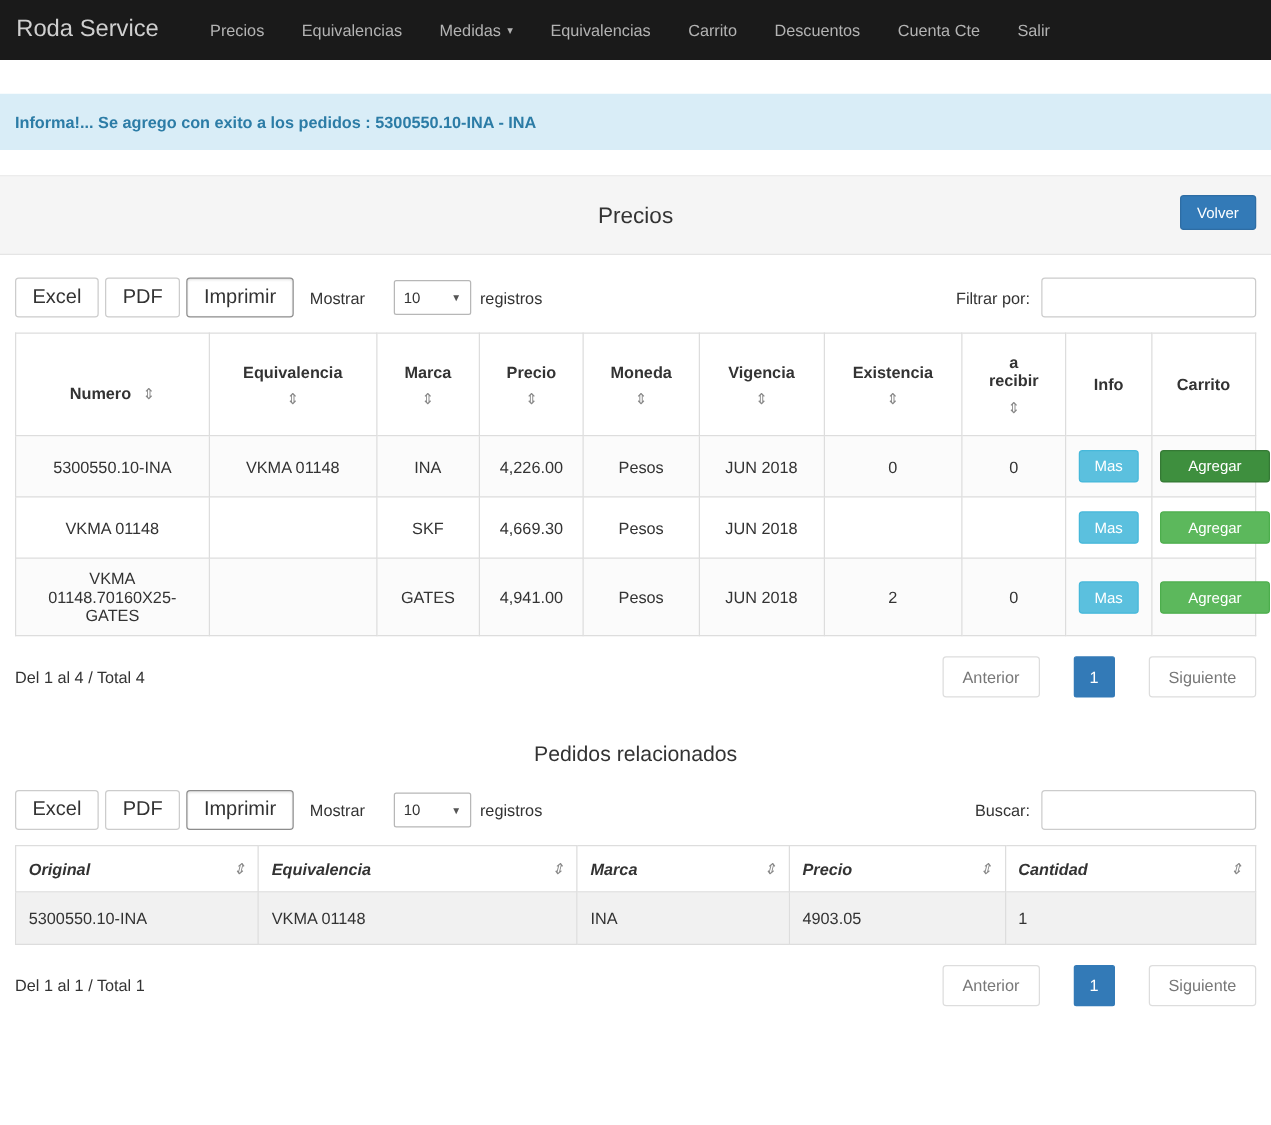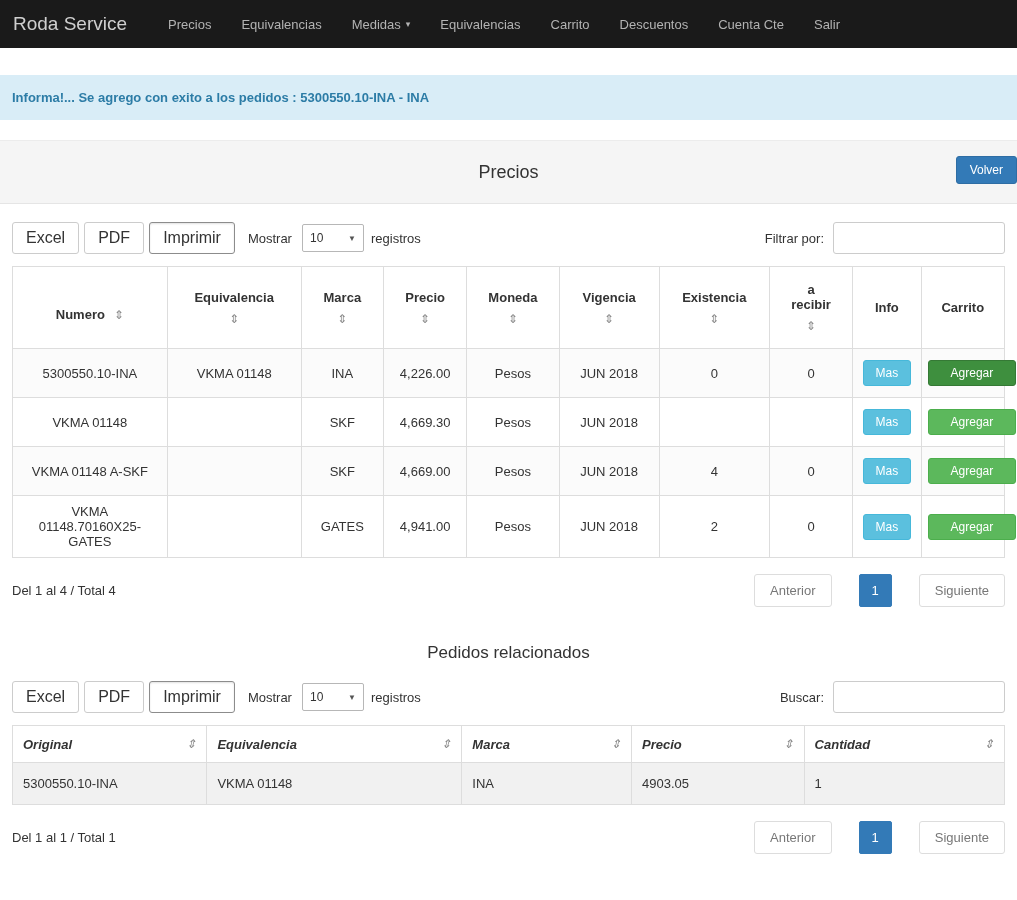--- a/index.html
+++ b/index.html
@@ -32,32 +32,32 @@
   
   .page-header {
     margin-top: 20px; background: #f5f5f5;
     border-top: 1px solid #ececec; border-bottom: 1px solid #e5e5e5;
     height: 64px; position: relative;
     display: flex; align-items: center; justify-content: center;
   }
   .page-title { font-size: 18px; color: #333; }
   .btn { display: inline-block; border-radius: 3px; cursor: pointer; text-align: center; }
   .btn-volver {
-    position: absolute; right: 0; top: 15px;
+    position: absolute; right: 12px; top: 15px;
     background: #337ab7; border: 1px solid #2e6da4; color: #fff;
     padding: 6px 13px; font-size: 12px; border-radius: 3px;
   }
   
   .toolbar { display: flex; align-items: center; margin: 18px 12px 12px; font-size: 13px; }
   .btn-default {
     background: #fff; border: 1px solid #ccc; color: #333;
     padding: 6px 13px; margin-right: 5px; font-size: 16px; border-radius: 3px;
   }
   .btn-default.active { border-color: #8c8c8c; box-shadow: inset 0 1px 2px rgba(0,0,0,.12); }
-  .mostrar-label { margin-left: 8px; margin-right: 10px; }
+  .mostrar-label { margin-left: 8px; margin-right: 23px; }
   .fake-select {
     width: 62px; height: 28px; background: #fff;
     border: 1px solid #b7b7b7; border-radius: 2px;
     display: inline-flex; align-items: center; justify-content: space-between;
     padding: 0 7px; font-size: 12px; cursor: pointer;
   }
   .fake-select .arrow { font-size: 8px; color: #555; }
   .registros-label { margin-left: 7px; }
   .spacer { flex: 1; }
   .filter-label { margin-right: 9px; }
@@ -239,36 +239,20 @@
       <td></td>
       <td></td>
       <td>
         <button class="btn btn-mas">Mas</button>
       </td>
       <td>
         <button class="btn btn-agregar">Agregar</button>
       </td>
     </tr>
     <tr>
-      <td>VKMA 01148 A-SKF</td>
-      <td></td>
-      <td>SKF</td>
-      <td>4,669.00</td>
-      <td>Pesos</td>
-      <td>JUN 2018</td>
-      <td>4</td>
-      <td>0</td>
-      <td>
-        <button class="btn btn-mas">Mas</button>
-      </td>
-      <td>
-        <button class="btn btn-agregar">Agregar</button>
-      </td>
-    </tr>
-    <tr>
       <td>VKMA 01148.70160X25-GATES</td>
       <td></td>
       <td>GATES</td>
       <td>4,941.00</td>
       <td>Pesos</td>
       <td>JUN 2018</td>
       <td>2</td>
       <td>0</td>
       <td>
         <button class="btn btn-mas">Mas</button>

